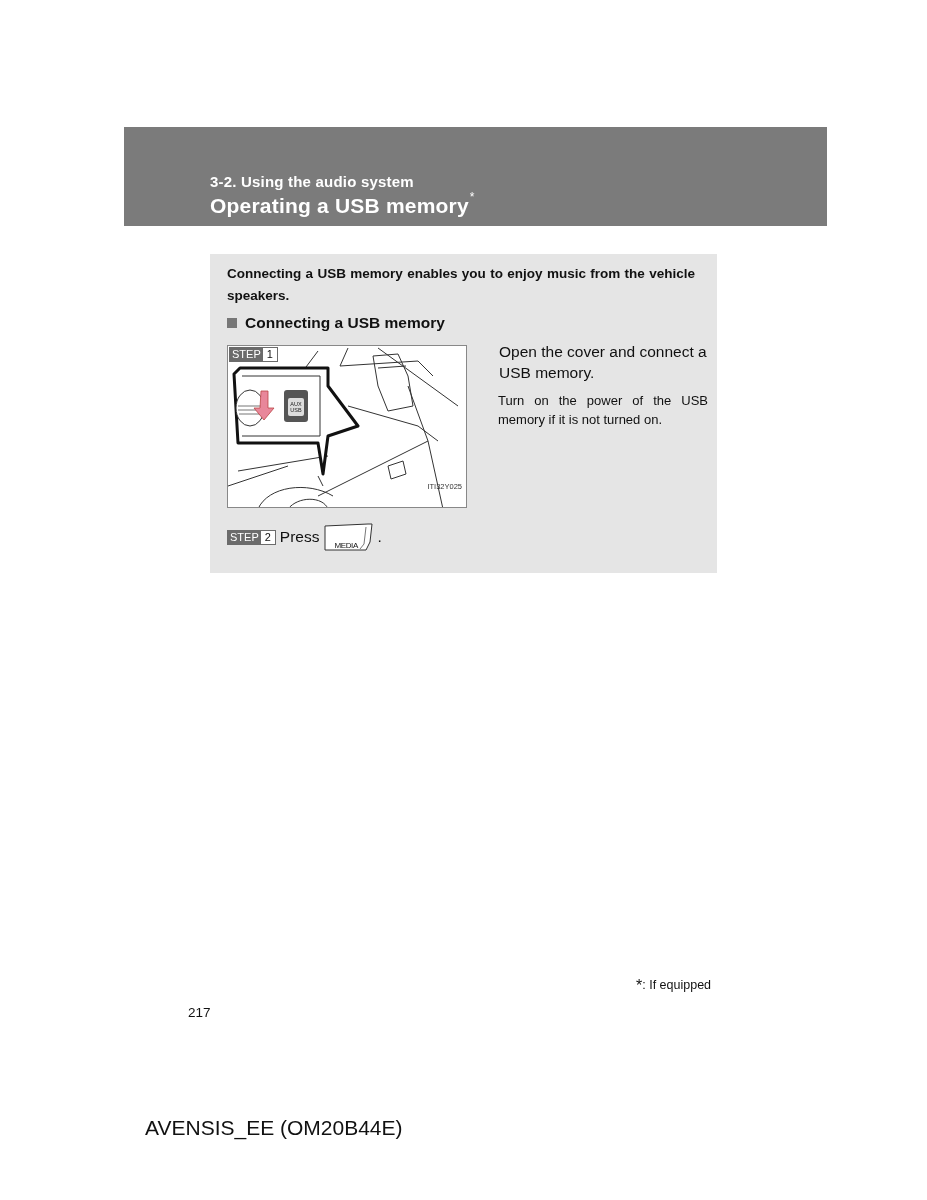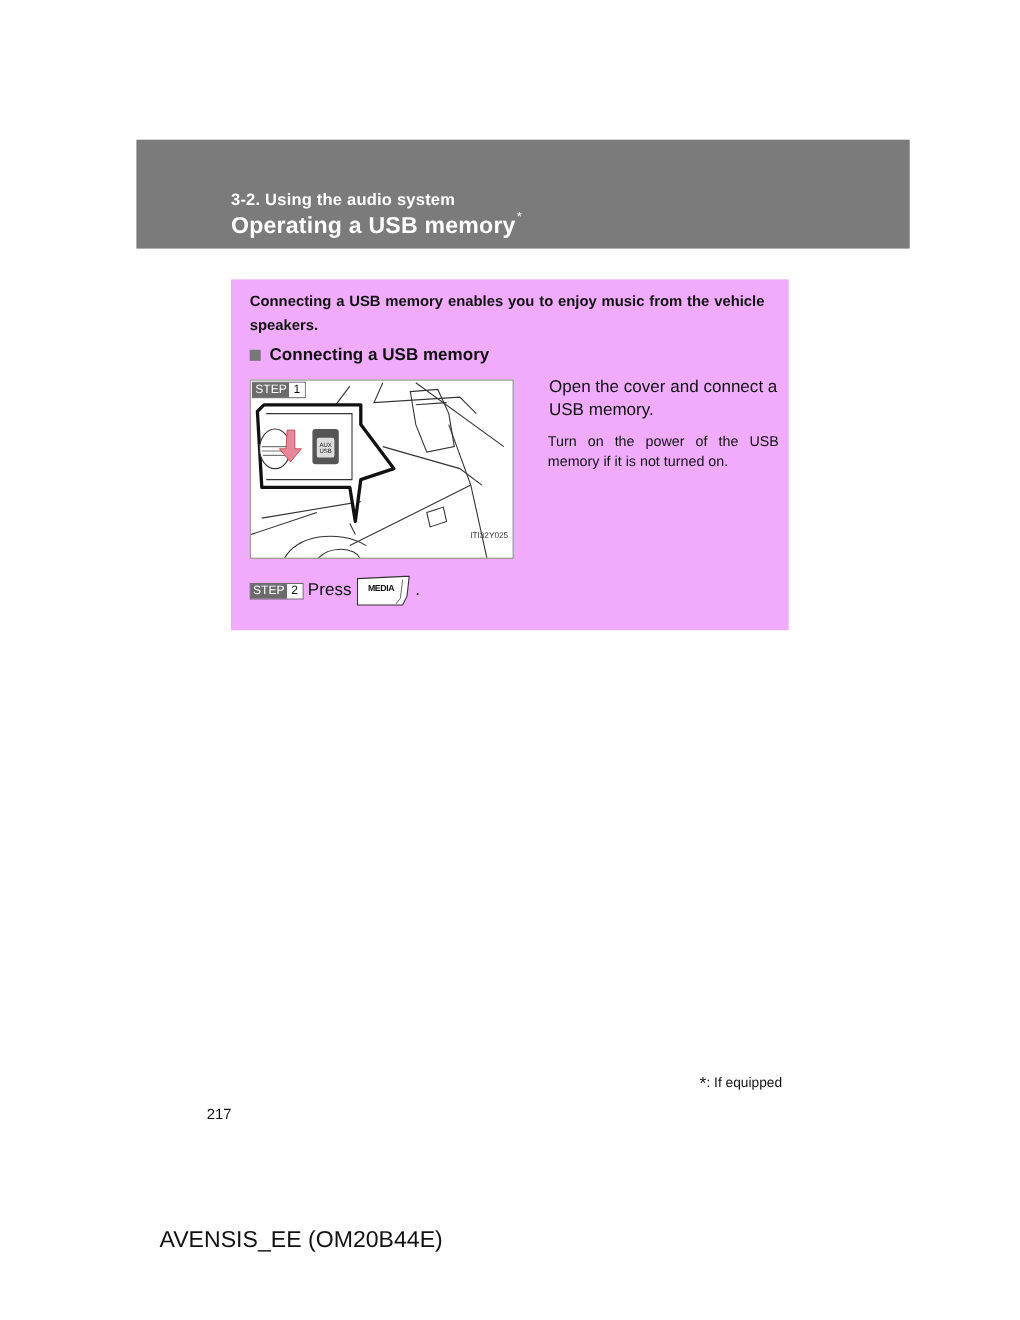--- a/index.html
+++ b/index.html
@@ -3,41 +3,41 @@
 <meta charset="utf-8">
 <style>
   html, body { margin: 0; padding: 0; background: #ffffff; }
   body { width: 927px; height: 1200px; position: relative; overflow: hidden;
          font-family: "Liberation Sans", sans-serif; color: #111; }
   .header-band { position: absolute; left: 124px; top: 127px; width: 703px; height: 99px; background: #7b7b7b; }
   .section-label { position: absolute; left: 86px; top: 46px; color: #fff; font-weight: bold; font-size: 15px; letter-spacing: 0.2px; }
   .page-title { position: absolute; left: 86px; top: 67px; color: #fff; font-weight: bold; font-size: 21px; letter-spacing: 0.2px; }
   .page-title sup { font-size: 12px; font-weight: normal; vertical-align: top; position: relative; top: -4px; margin-left: 1px; }
 
-  .content-box { position: absolute; left: 210px; top: 254px; width: 507px; height: 319px; background: #f0abfc; }
+  .content-box { position: absolute; left: 210px; top: 254px; width: 507px; height: 319px; background: #e5e5e5; }
   .intro { position: absolute; left: 17px; top: 9px; width: 468px; font-weight: bold; font-size: 13.5px; line-height: 22px; text-align: justify; text-align-last: left; }
   .subheading { position: absolute; left: 17px; top: 60px; font-weight: bold; font-size: 15.5px; display: flex; align-items: center; }
   .sq { display: inline-block; width: 10px; height: 10px; background: #777; margin-right: 8px; }
 
   .figure { position: absolute; left: 17px; top: 91px; width: 240px; height: 163px; background: #fff; border: 1px solid #888; box-sizing: border-box; overflow: hidden; }
   .figure svg { position: absolute; left: 0; top: 0; }
   .fig-id { position: absolute; right: 4px; bottom: 16px; font-size: 7.5px; color: #333; }
 
   .step-badge { display: inline-flex; align-items: stretch; font-size: 11px; line-height: 13px; border: 1px solid #6b6b6b; }
   .step-badge .st { background: #6b6b6b; color: #fff; padding: 0 2px; text-align: center; }
   .step-badge .num { background: #fff; color: #111; padding: 0 4px; }
   .fig-badge { position: absolute; left: 1px; top: 1px; }
 
   .step1-text { position: absolute; left: 271px; top: 87px; width: 230px; font-size: 15.5px; line-height: 21px; margin-left: 18px; }
   .step1-note { position: absolute; left: 288px; top: 138px; width: 210px; font-size: 13px; line-height: 18.5px; text-align: justify; text-align-last: left; }
 
   .step2 { position: absolute; left: 17px; top: 268px; display: flex; align-items: center; font-size: 15.5px; }
   .step2 .press { margin-left: 4px; margin-right: 5px; }
   .media-btn { position: relative; width: 50px; height: 30px; }
-  .media-btn .label { position: absolute; left: 10px; top: 8px; font-size: 8px; font-weight: bold; letter-spacing: -0.4px; }
+  .media-btn .label { position: absolute; left: 10px; top: 19px; font-size: 8px; font-weight: normal; letter-spacing: -0.4px; }
   .period { margin-left: 3px; }
 
   .footnote { position: absolute; left: 636px; top: 977px; font-size: 12.5px; }
   .footnote .star { font-size: 16px; vertical-align: -2px; }
   .page-number { position: absolute; left: 188px; top: 1005px; font-size: 13.5px; }
   .doc-id { position: absolute; left: 145px; top: 1116px; font-size: 21px; }
 </style>
 </head>
 <body>
 

